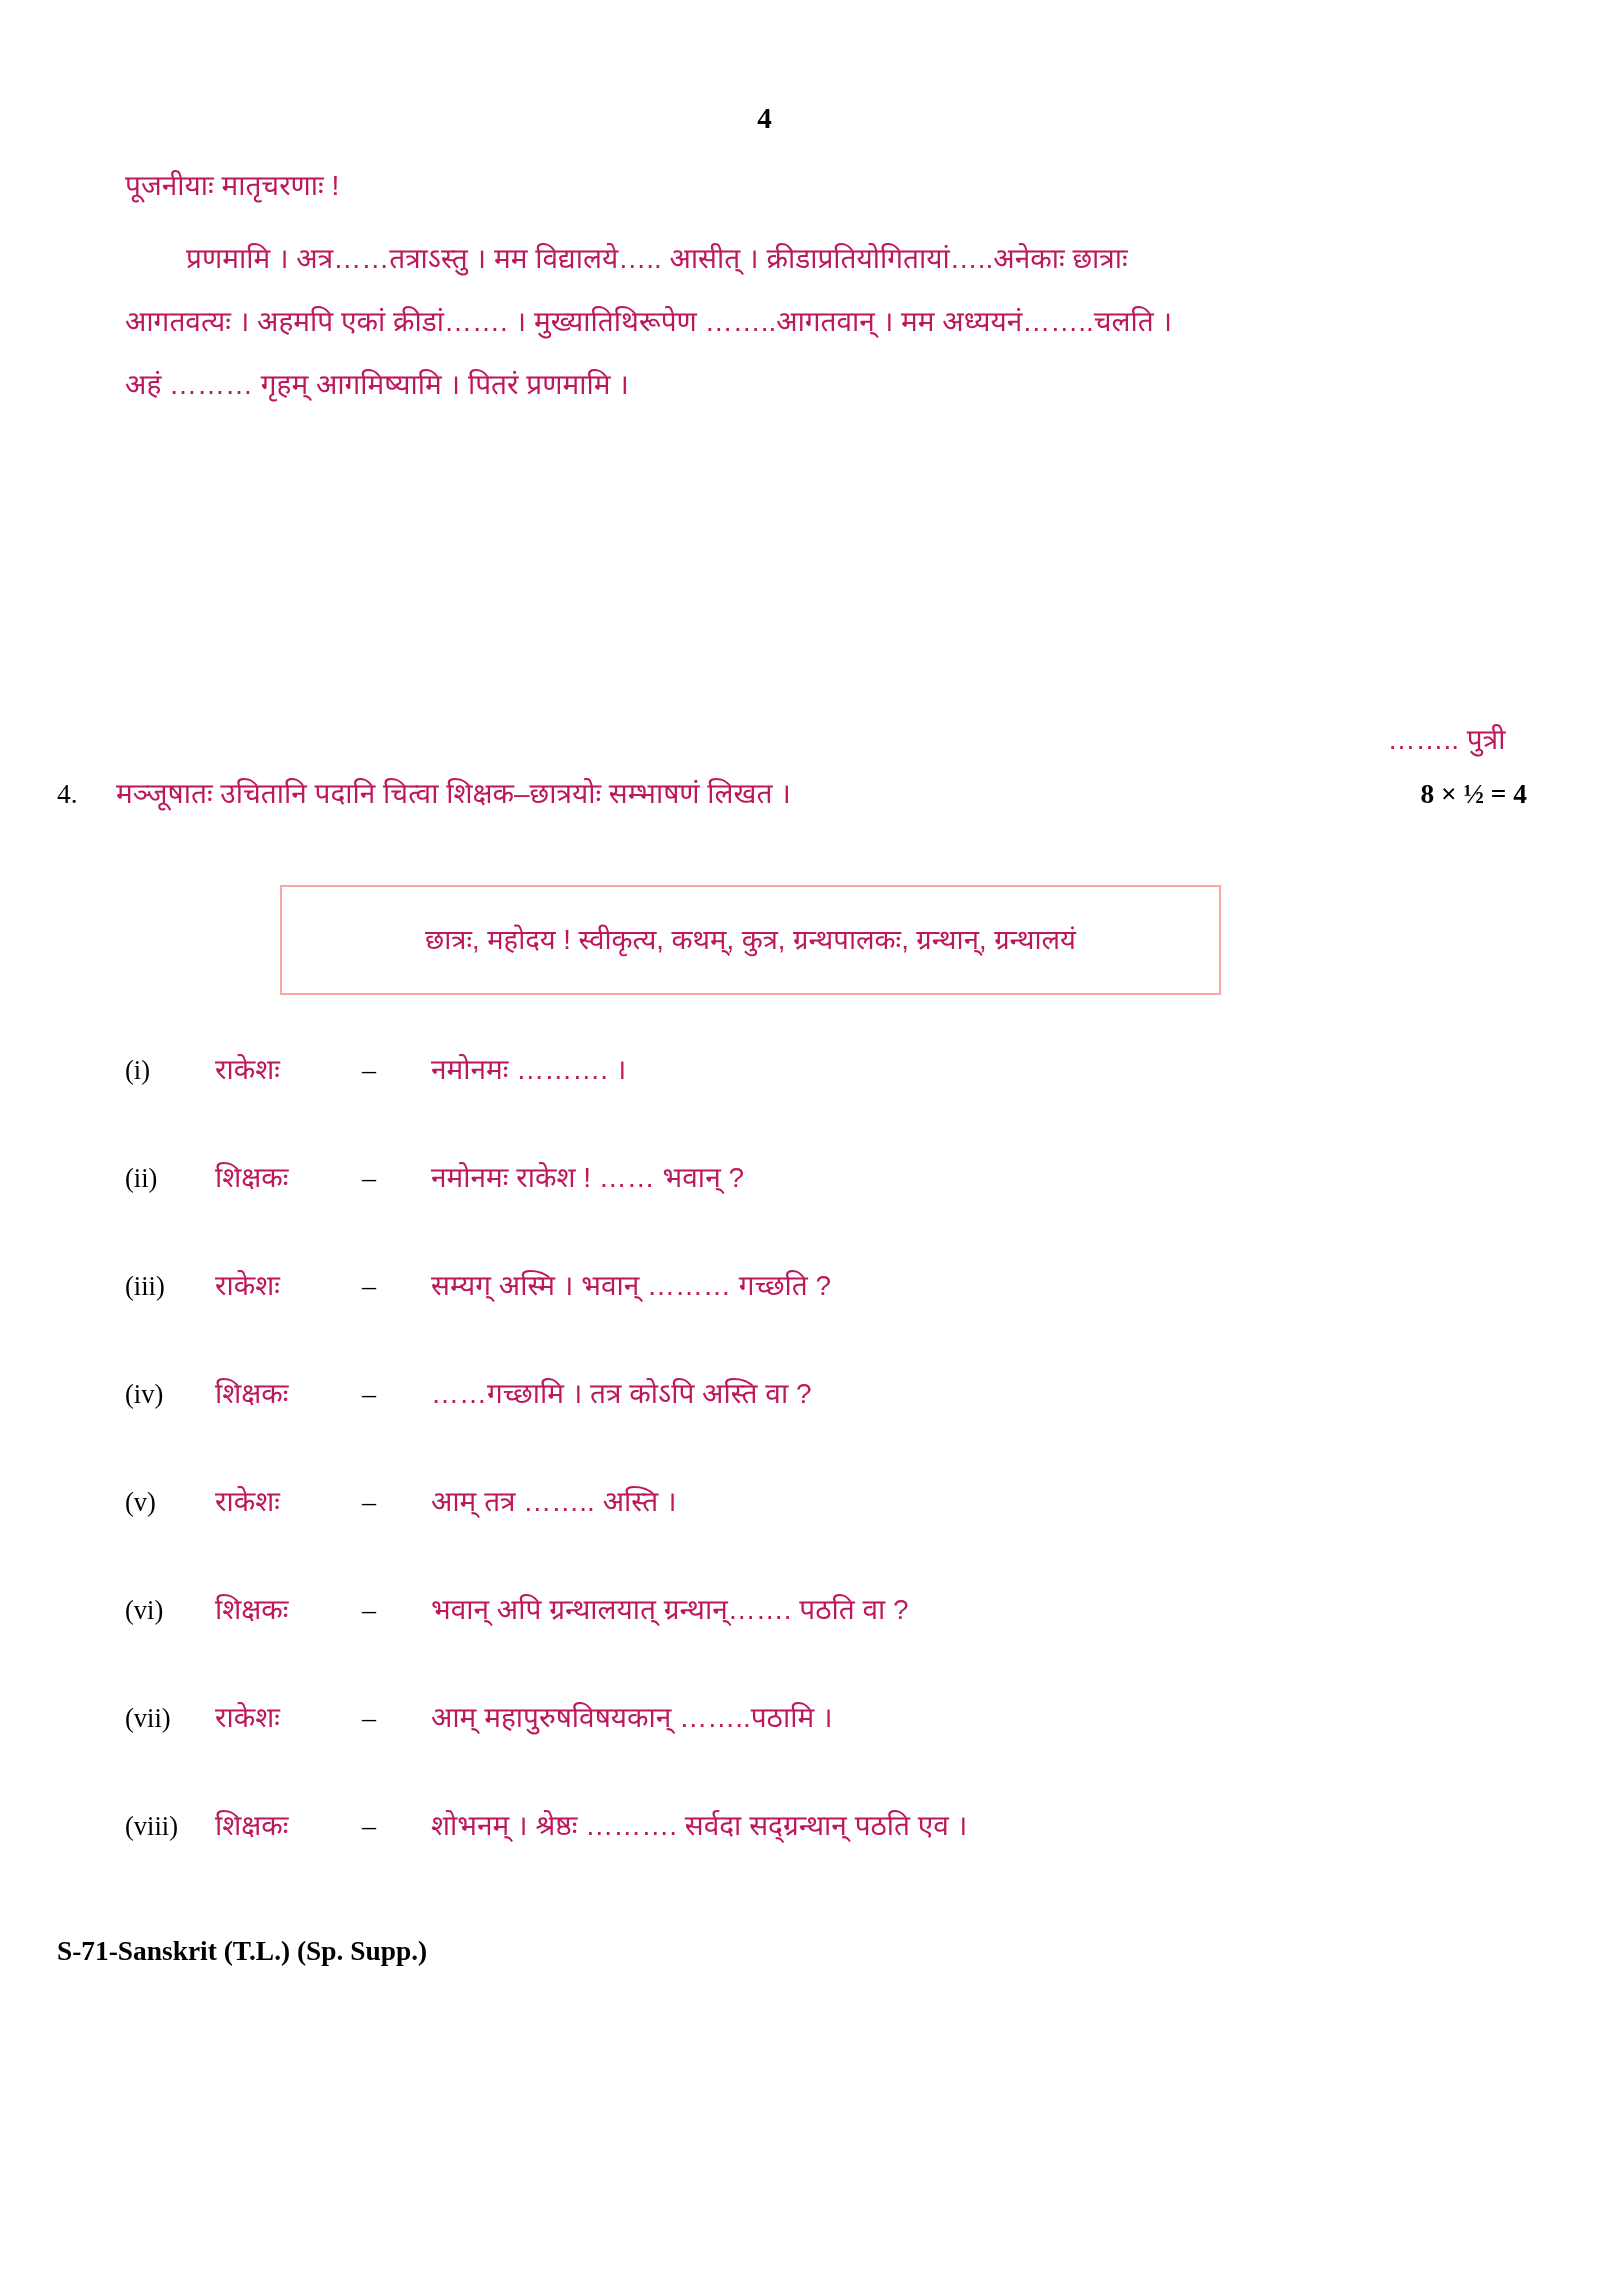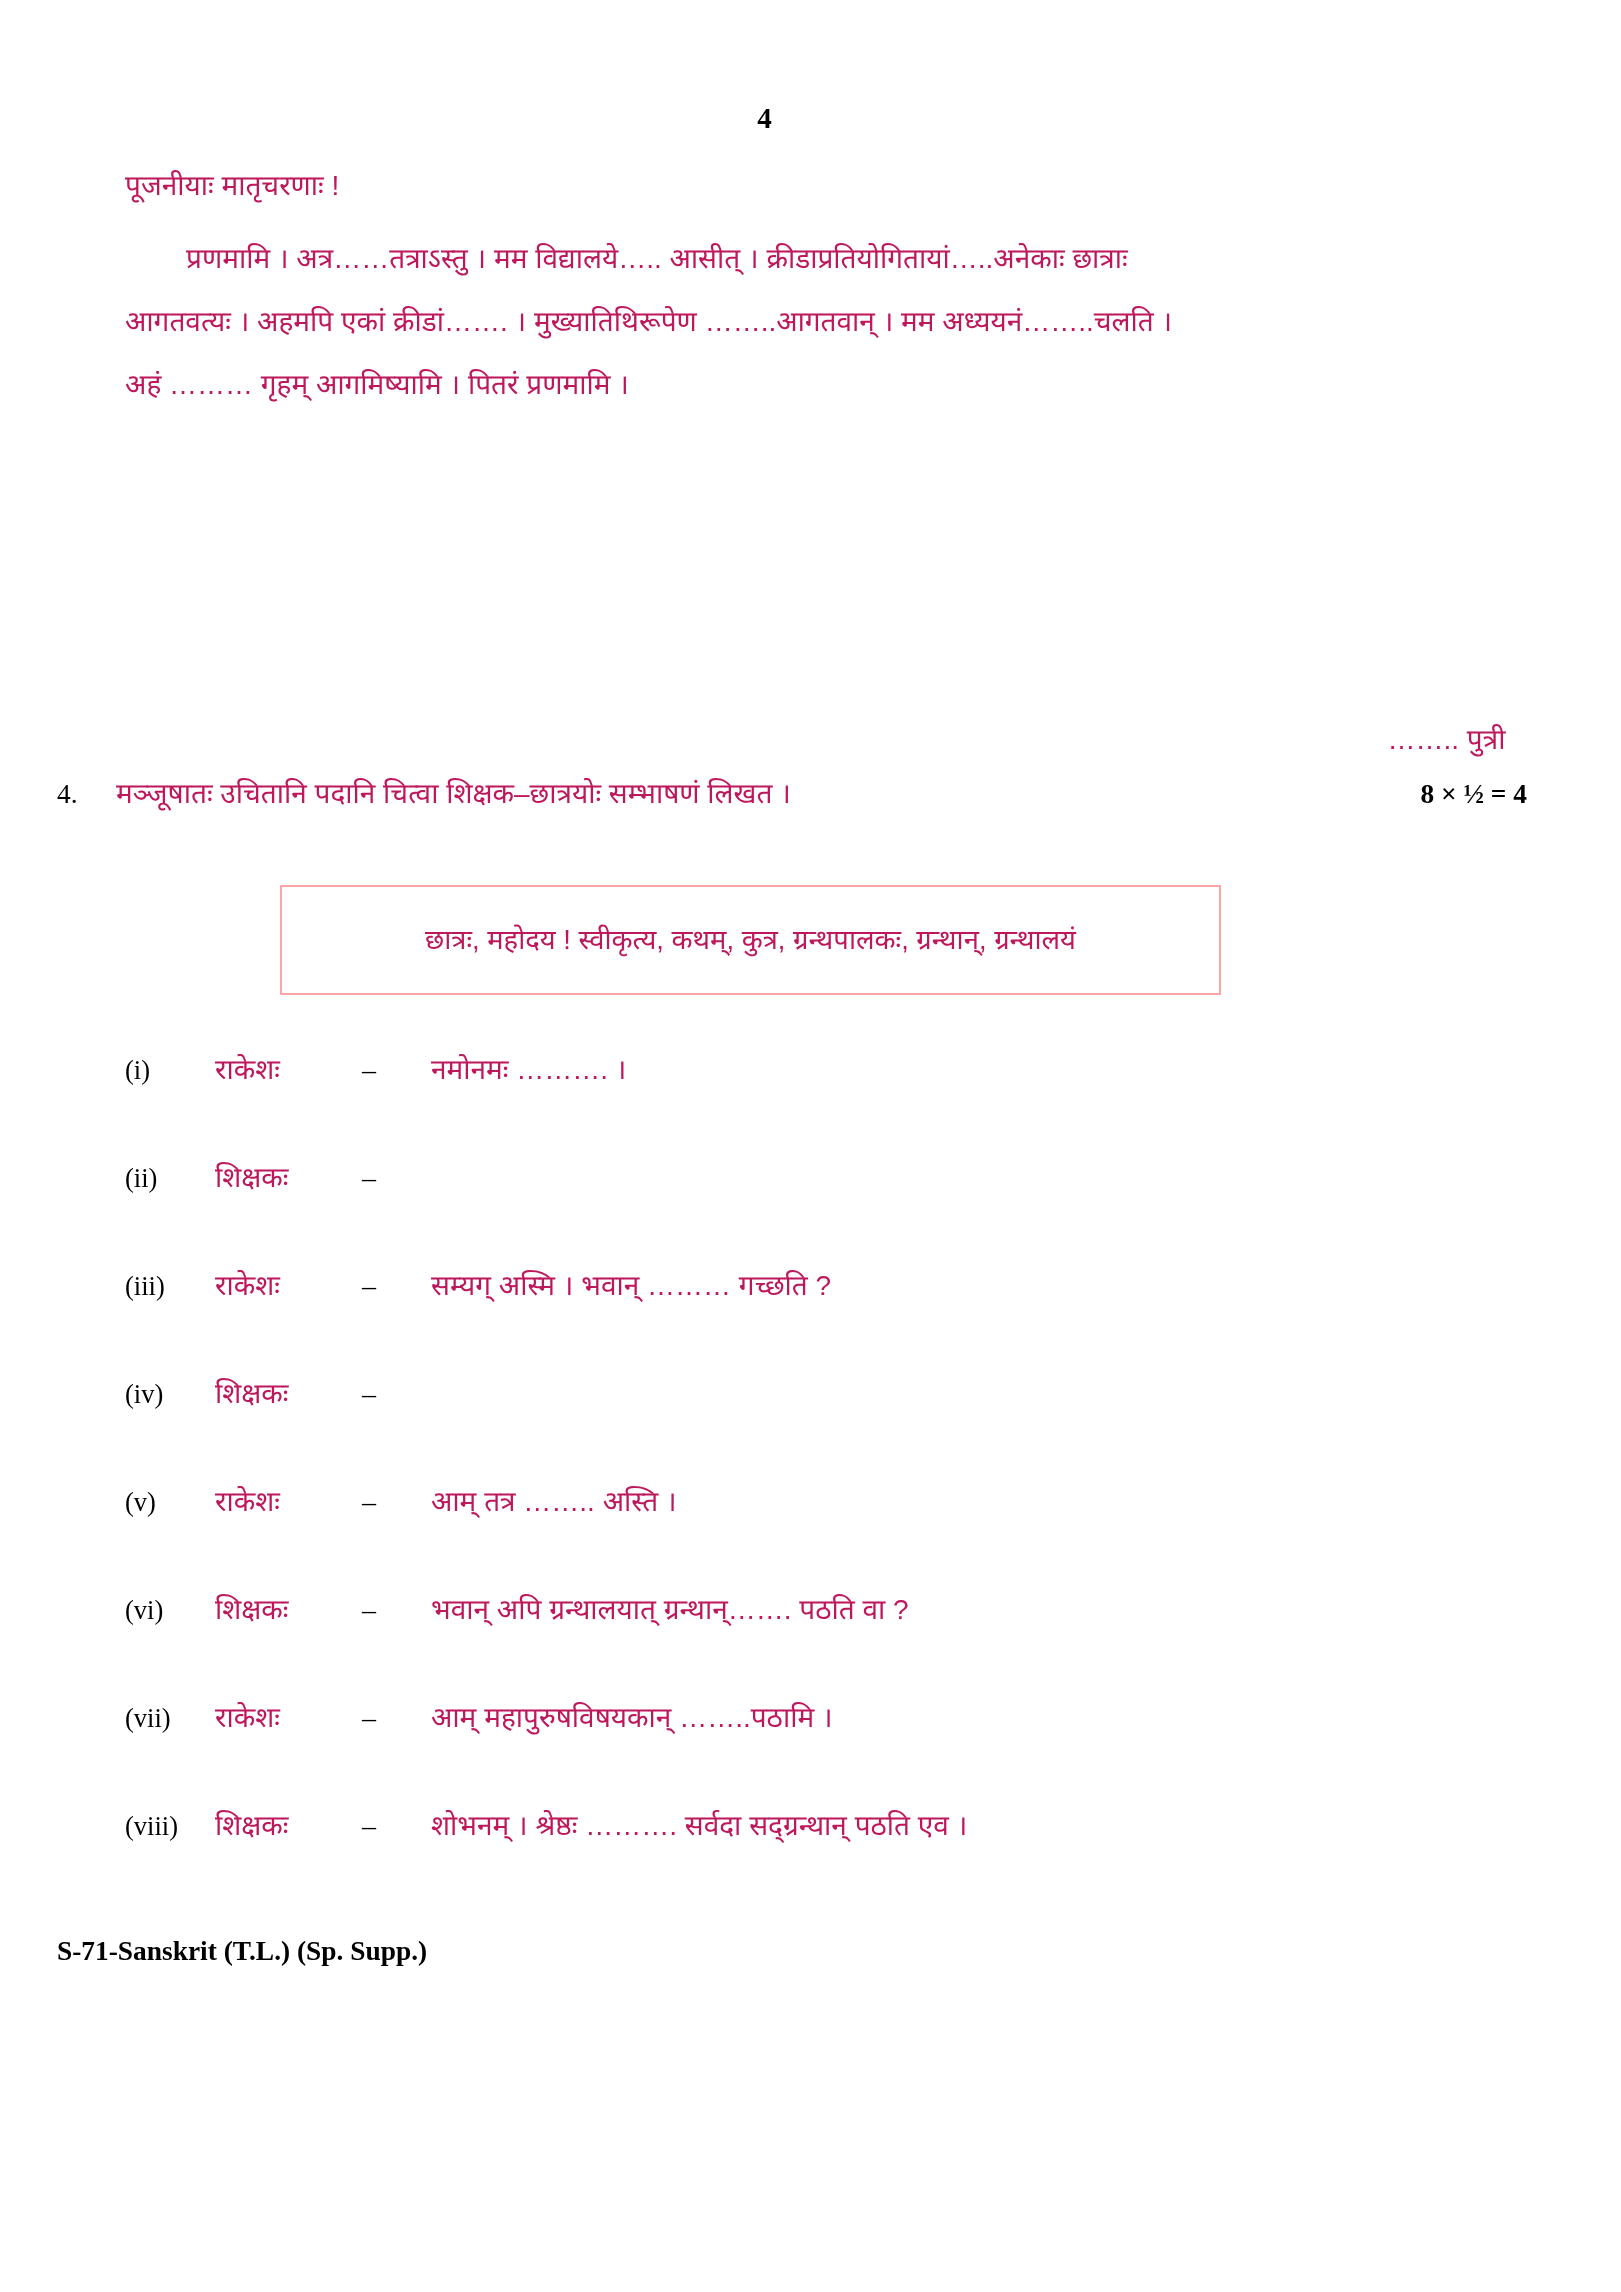--- a/index.html
+++ b/index.html
@@ -200,33 +200,35 @@
       <div class="d-marker">(i)</div>
       <div class="d-speaker dev">राकेशः</div>
       <div class="d-dash">–</div>
       <div class="d-text dev">नमोनमः ………. ।</div>
     </div>
 
     <div class="d-row">
       <div class="d-marker">(ii)</div>
       <div class="d-speaker dev">शिक्षकः</div>
       <div class="d-dash">–</div>
+      <div class="d-text dev">नमोनमः राकेश ! …… भवान् ?</div>
     </div>
 
     <div class="d-row">
       <div class="d-marker">(iii)</div>
       <div class="d-speaker dev">राकेशः</div>
       <div class="d-dash">–</div>
       <div class="d-text dev">सम्यग् अस्मि । भवान् ……… गच्छति ?</div>
     </div>
 
     <div class="d-row">
       <div class="d-marker">(iv)</div>
       <div class="d-speaker dev">शिक्षकः</div>
       <div class="d-dash">–</div>
+      <div class="d-text dev">……गच्छामि । तत्र कोऽपि अस्ति वा ?</div>
     </div>
 
     <div class="d-row">
       <div class="d-marker">(v)</div>
       <div class="d-speaker dev">राकेशः</div>
       <div class="d-dash">–</div>
       <div class="d-text dev">आम् तत्र …….. अस्ति ।</div>
     </div>
 
     <div class="d-row">

